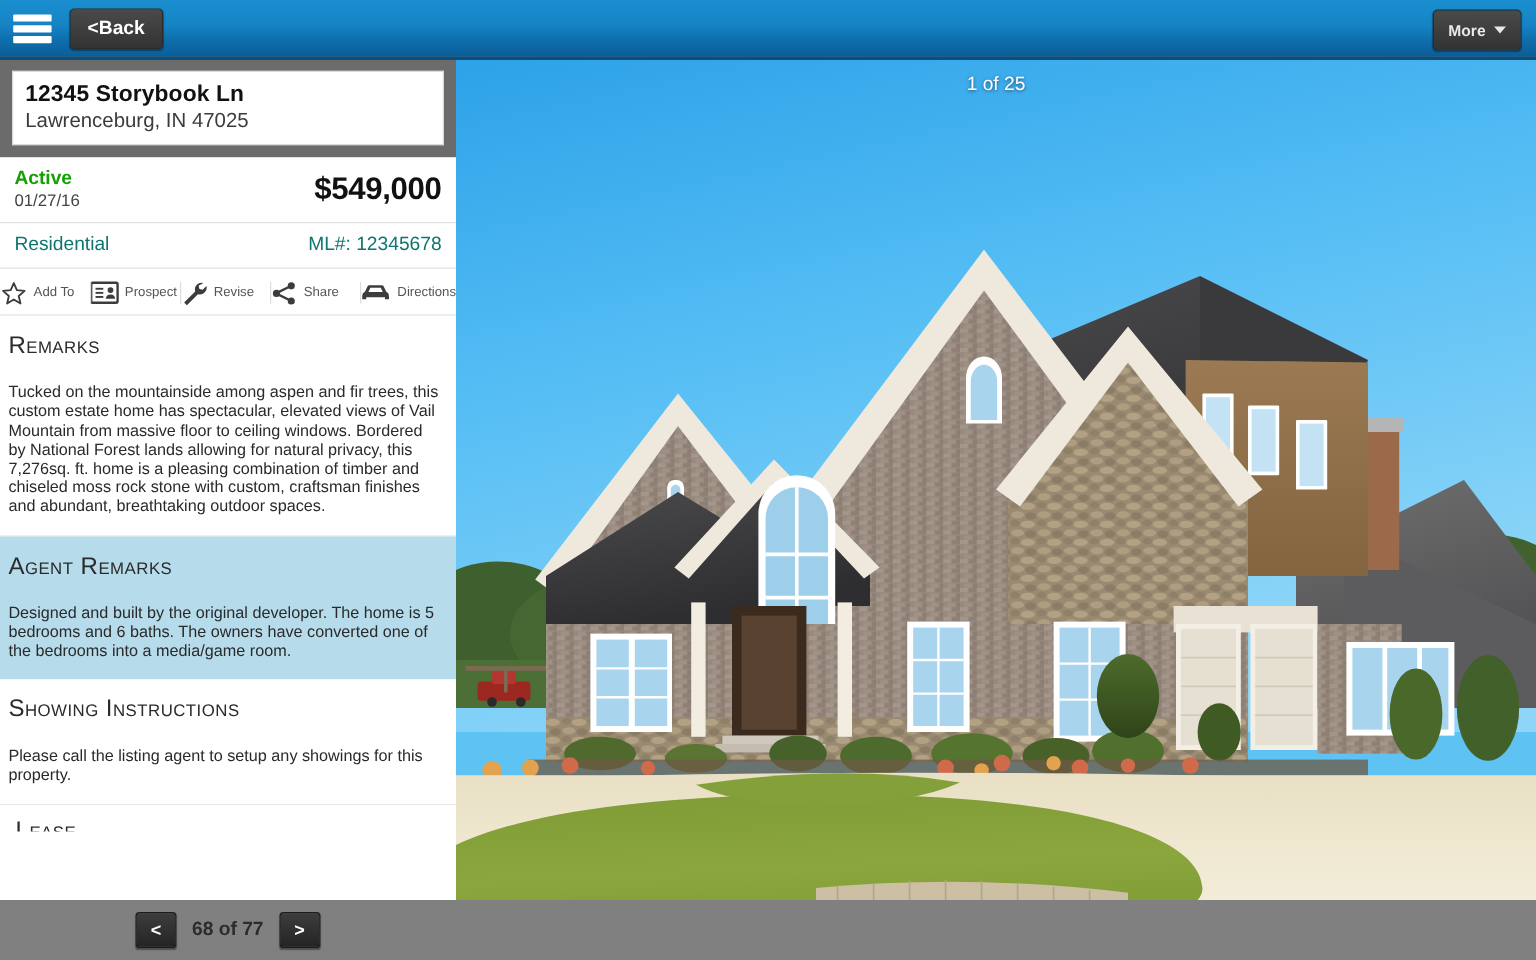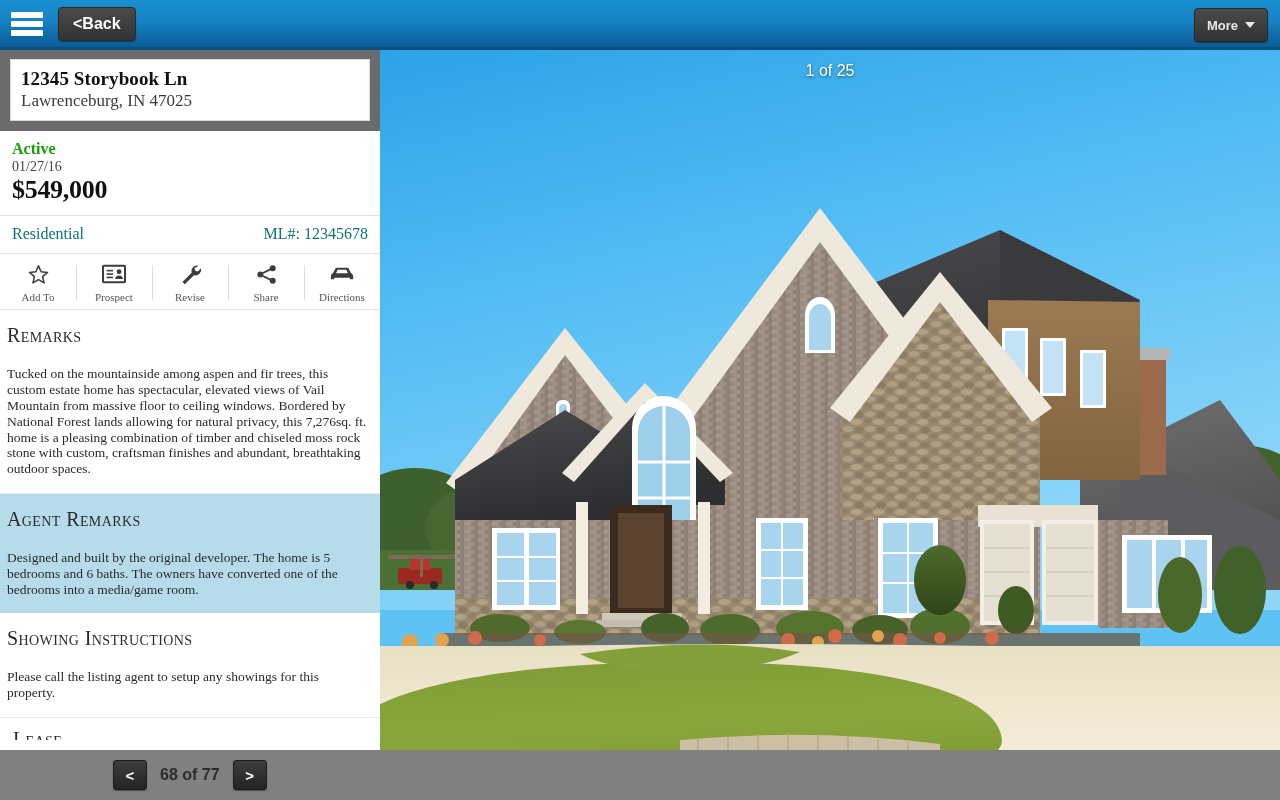--- a/index.html
+++ b/index.html
@@ -42,54 +42,54 @@
     cursor:pointer; box-shadow:0 1px 1px rgba(0,0,0,.35);
   }
   .caret-down {
     width:0;height:0;border-left:5px solid transparent;border-right:5px solid transparent;
     border-top:6px solid #e8e8e8;
   }
 
   
   #left-panel {
     position:absolute; left:0; top:50px; width:380px; height:700px;
-    background:#ffffff; overflow:hidden;font-family:Liberation Serif, serif;
+    background:#ffffff; overflow:hidden;
   }
   #address-band {
     background:#6b6b6b; padding:9px 10px 10px 10px;
   }
   #address-card {
     background:#ffffff; border:1px solid #d9d9d9; padding:8px 10px 9px 10px;
   }
   #addr-line1 { font-size:19px; font-weight:bold; color:#111; letter-spacing:.1px; }
   #addr-line2 { font-size:17px; color:#3b3b3b; margin-top:1px; }
 
   #status-row {
     position:relative; padding:9px 12px 10px 12px;
     border-bottom:1px solid #e2e2e2;
-    display:flex; align-items:flex-start; justify-content:space-between;flex-direction:column;
+    display:flex; align-items:center; justify-content:space-between;
   }
   #status-left { line-height:1.15; }
   #status-text { font-size:16px; font-weight:bold; color:#15a005; }
   #status-date { font-size:14px; color:#444; margin-top:1px; }
   #price { font-size:26px; font-weight:bold; color:#111; letter-spacing:-.3px; }
 
   #type-row {
     padding:9px 12px 10px 12px; border-bottom:1px solid #e2e2e2;
     display:flex; align-items:center; justify-content:space-between;
     font-size:16px; color:#0f766e;
   }
 
   
   #actions {
     display:flex; border-bottom:1px solid #e2e2e2;
     padding:8px 0 6px 0;
   }
   .action {
-    flex:1; display:flex; flex-direction:column; align-items:center;
+    flex:1; display:flex; flex-direction:row; align-items:center;
     gap:5px; cursor:pointer; position:relative;
   }
   .action + .action::before {
     content:""; position:absolute; left:0; top:3px; bottom:3px; width:1px; background:#dcdcdc;
   }
   .action-ico { height:24px; display:flex; align-items:center; justify-content:center; }
   .action-label { font-size:11px; color:#555; }
 
   
   .section { padding:14px 13px 16px 7px; border-bottom:1px solid #ececec; }

